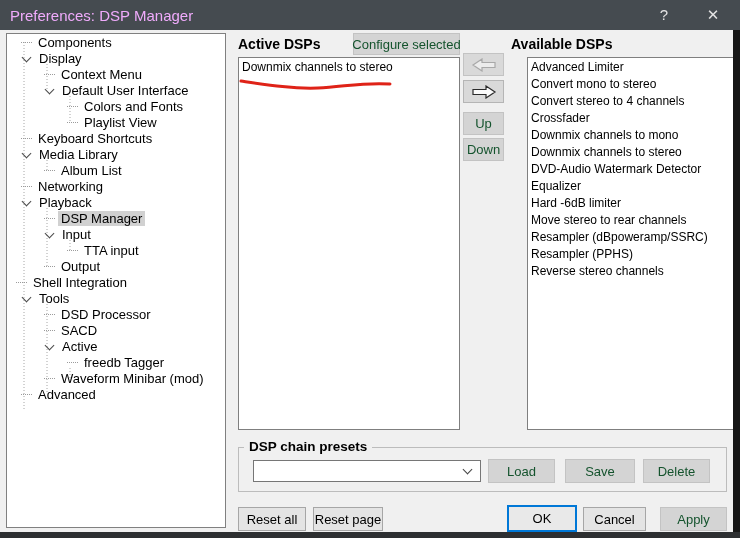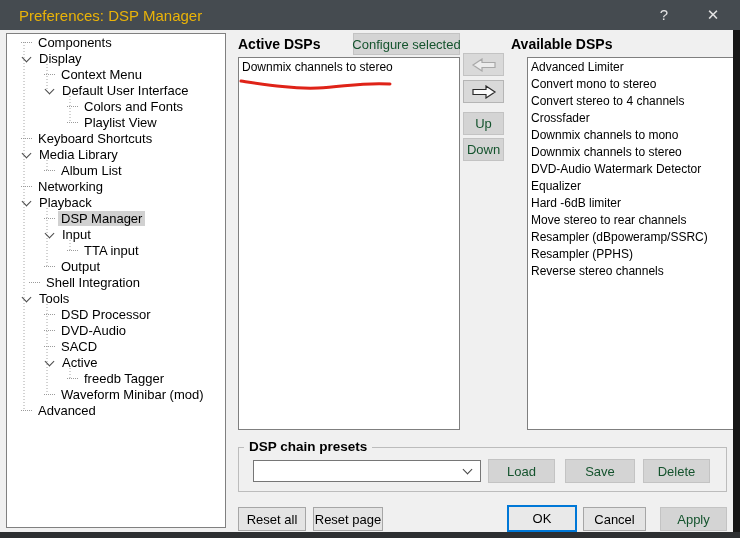--- a/index.html
+++ b/index.html
@@ -1,21 +1,21 @@
 <!DOCTYPE html>
 <html><head>
 <meta charset="utf-8">
 <style>
   html,body{margin:0;padding:0;background:#ffffff;}
   .window{position:relative;width:740px;height:538px;background:#f0f0f0;overflow:hidden;
           font-family:"Liberation Sans",sans-serif;-webkit-font-smoothing:antialiased;}
   
   .titlebar{position:absolute;left:0;top:0;width:740px;height:30px;background:#454b50;
             display:flex;align-items:center;}
-  .title{flex:1;padding-left:19px;font-size:15px;color:#eab308;white-space:nowrap;}
+  .title{flex:1;padding-left:10px;font-size:15px;color:#f0abfc;white-space:nowrap;}
   .tb-btn{width:44px;text-align:center;font-size:15px;color:#e4e4e4;cursor:pointer;line-height:30px;}
   .tb-close{width:54px;}
   
   .edge-right{position:absolute;left:733px;top:30px;width:7px;height:508px;background:#161616;}
   .edge-bottom{position:absolute;left:0;top:532px;width:740px;height:6px;background:#2d2f31;}
   
   .tree-panel{position:absolute;left:6px;top:33px;width:220px;height:495px;background:#fff;
               border:1px solid #808080;box-sizing:border-box;overflow:hidden;}
   .tree-guides{position:absolute;left:0;top:0;}
   #tree{position:absolute;left:0;top:0;width:100%;}
@@ -144,35 +144,31 @@
           <span class="tlabel">Input</span>
         </div>
         <div class="trow" style="padding-left: 60px;">
           <span class="dash"></span>
           <span class="tlabel">TTA input</span>
         </div>
         <div class="trow" style="padding-left: 37px;">
           <span class="dash"></span>
           <span class="tlabel">Output</span>
         </div>
-        <div class="trow" style="padding-left: 22px; text-align: center;">
+        <div class="trow" style="padding-left: 9px; text-align: center;">
           <span class="dash"></span>
           <span class="tlabel">Shell Integration</span>
         </div>
         <div class="trow" style="padding-left: 14px;">
           <span class="chev"></span>
           <span class="tlabel">Tools</span>
         </div>
         <div class="trow" style="padding-left: 37px;">
           <span class="dash"></span>
           <span class="tlabel">DSD Processor</span>
-        </div>
-        <div class="trow" style="padding-left: 37px;">
-          <span class="dash"></span>
-          <span class="tlabel">DVD-Audio</span>
         </div>
         <div class="trow" style="padding-left: 37px;">
           <span class="dash"></span>
           <span class="tlabel">SACD</span>
         </div>
         <div class="trow" style="padding-left: 37px;">
           <span class="chev"></span>
           <span class="tlabel">Active</span>
         </div>
         <div class="trow" style="padding-left: 60px;">

